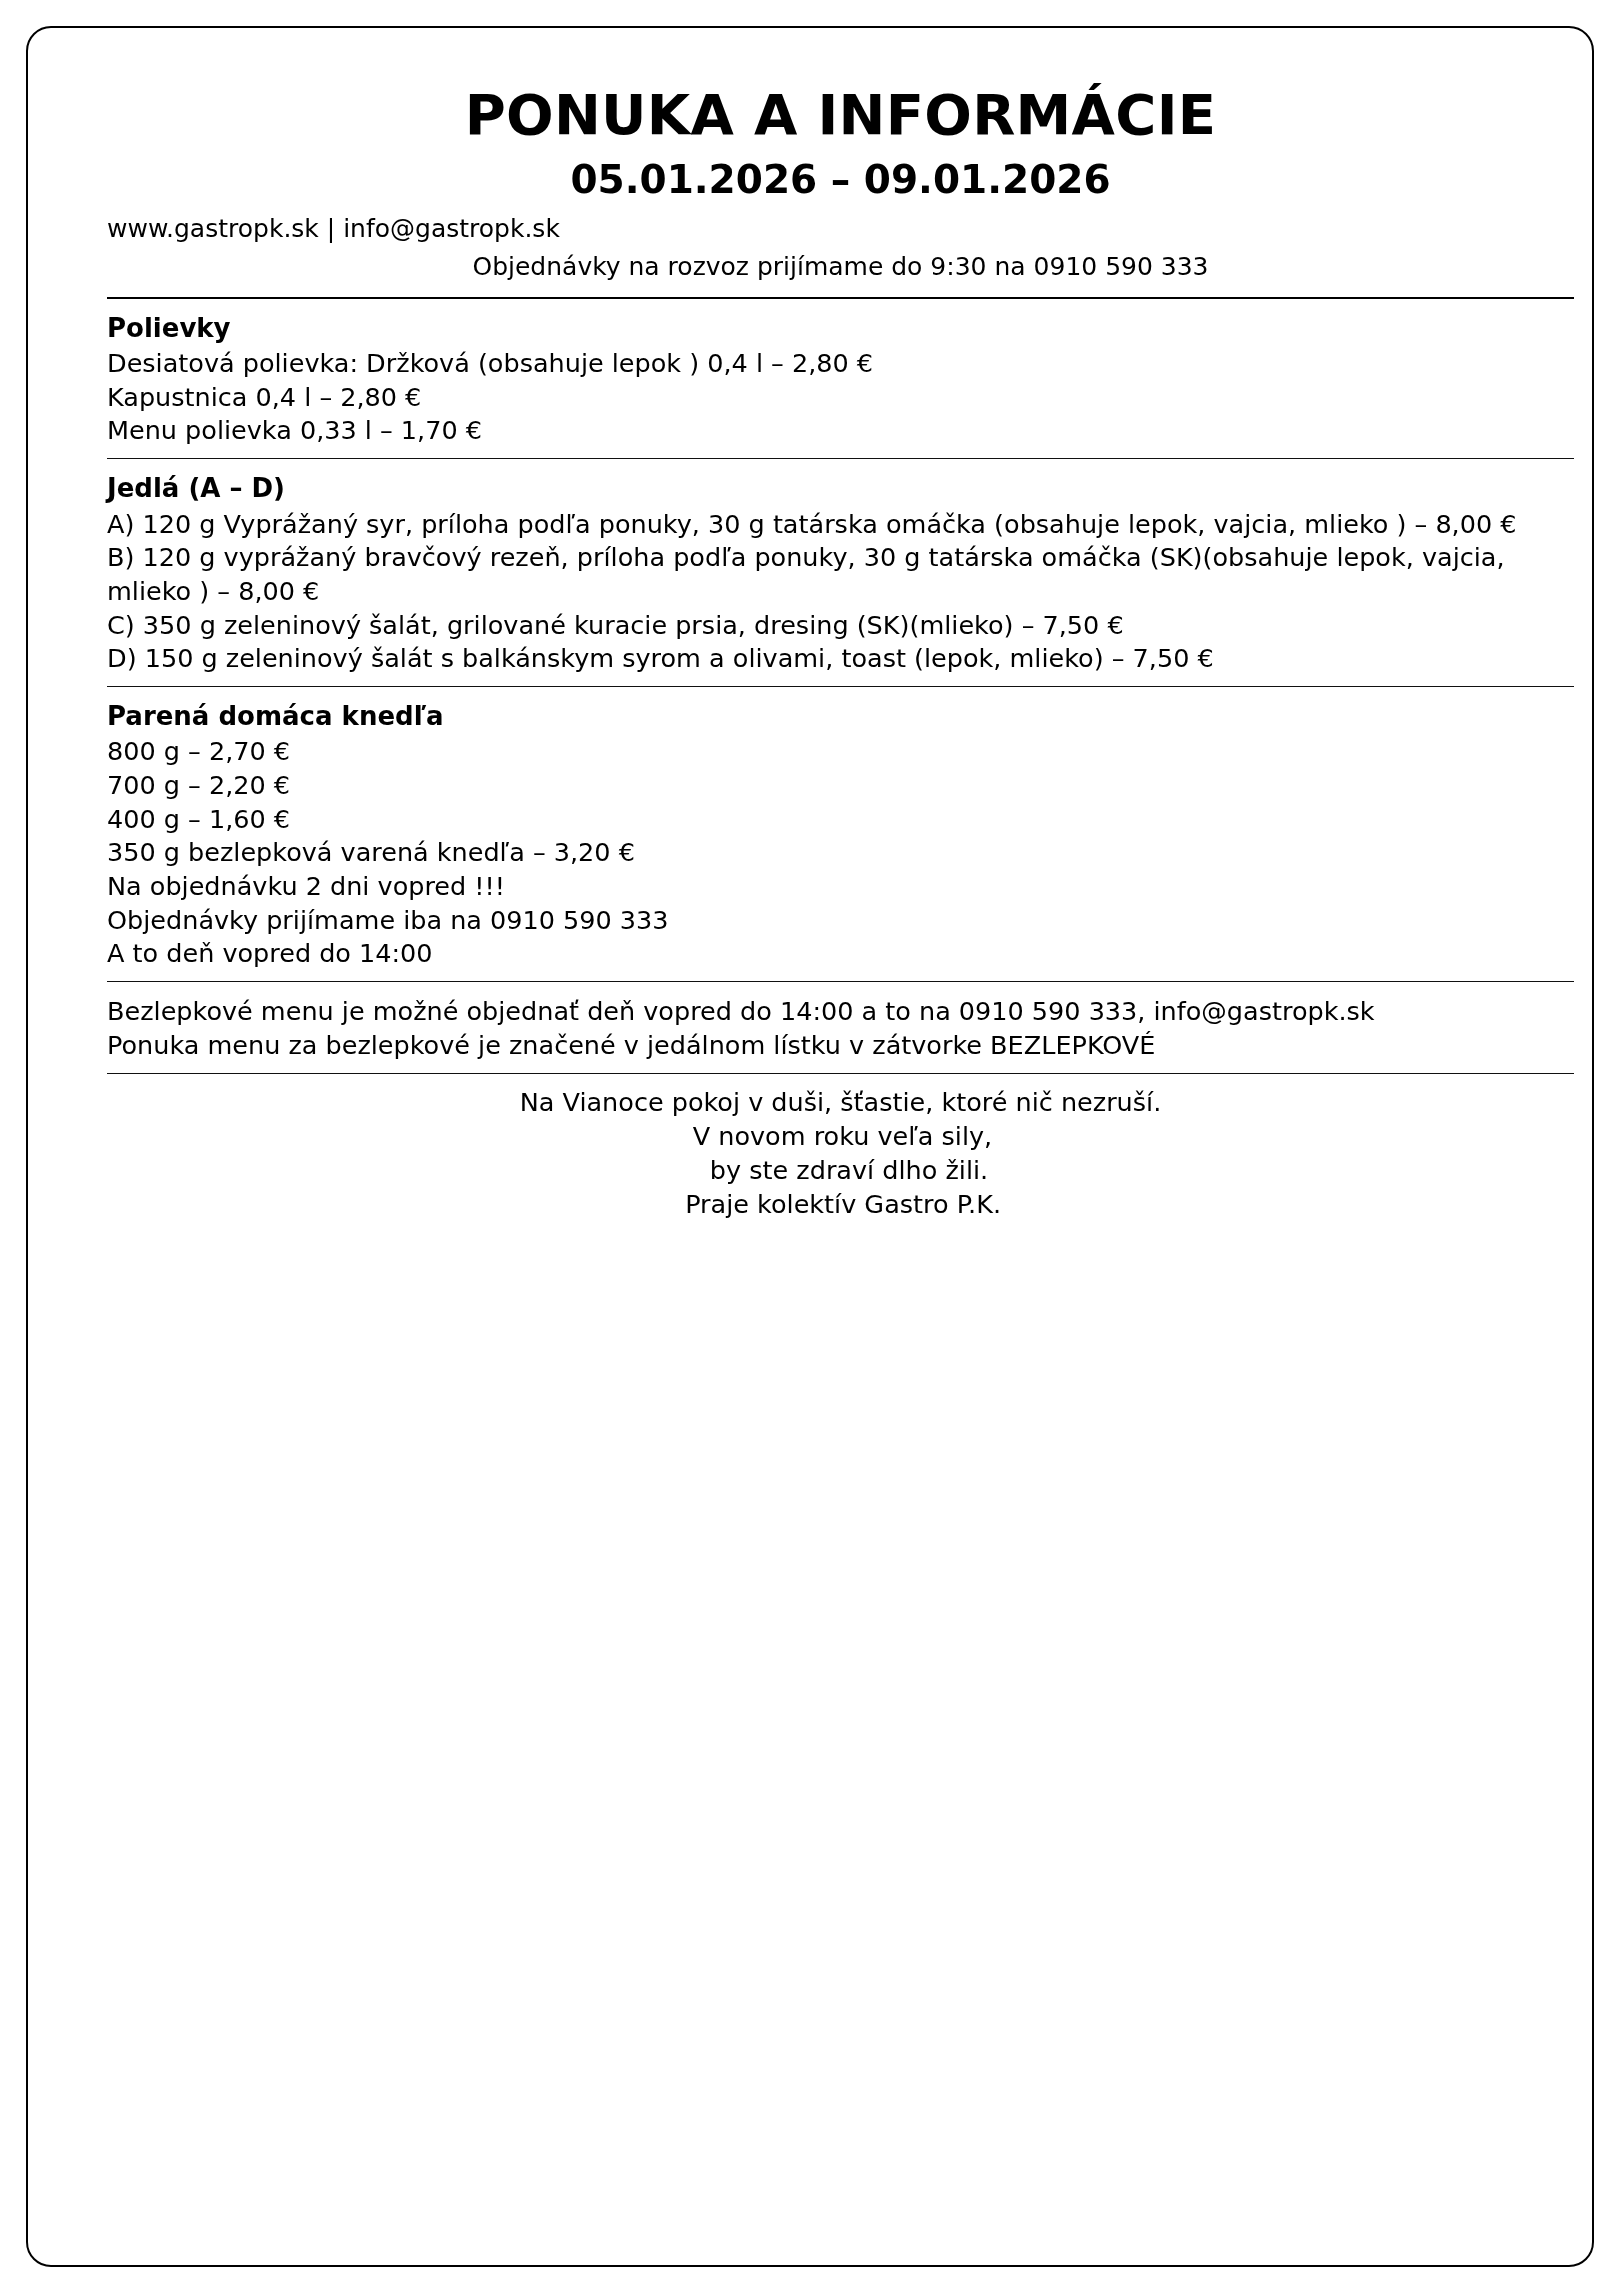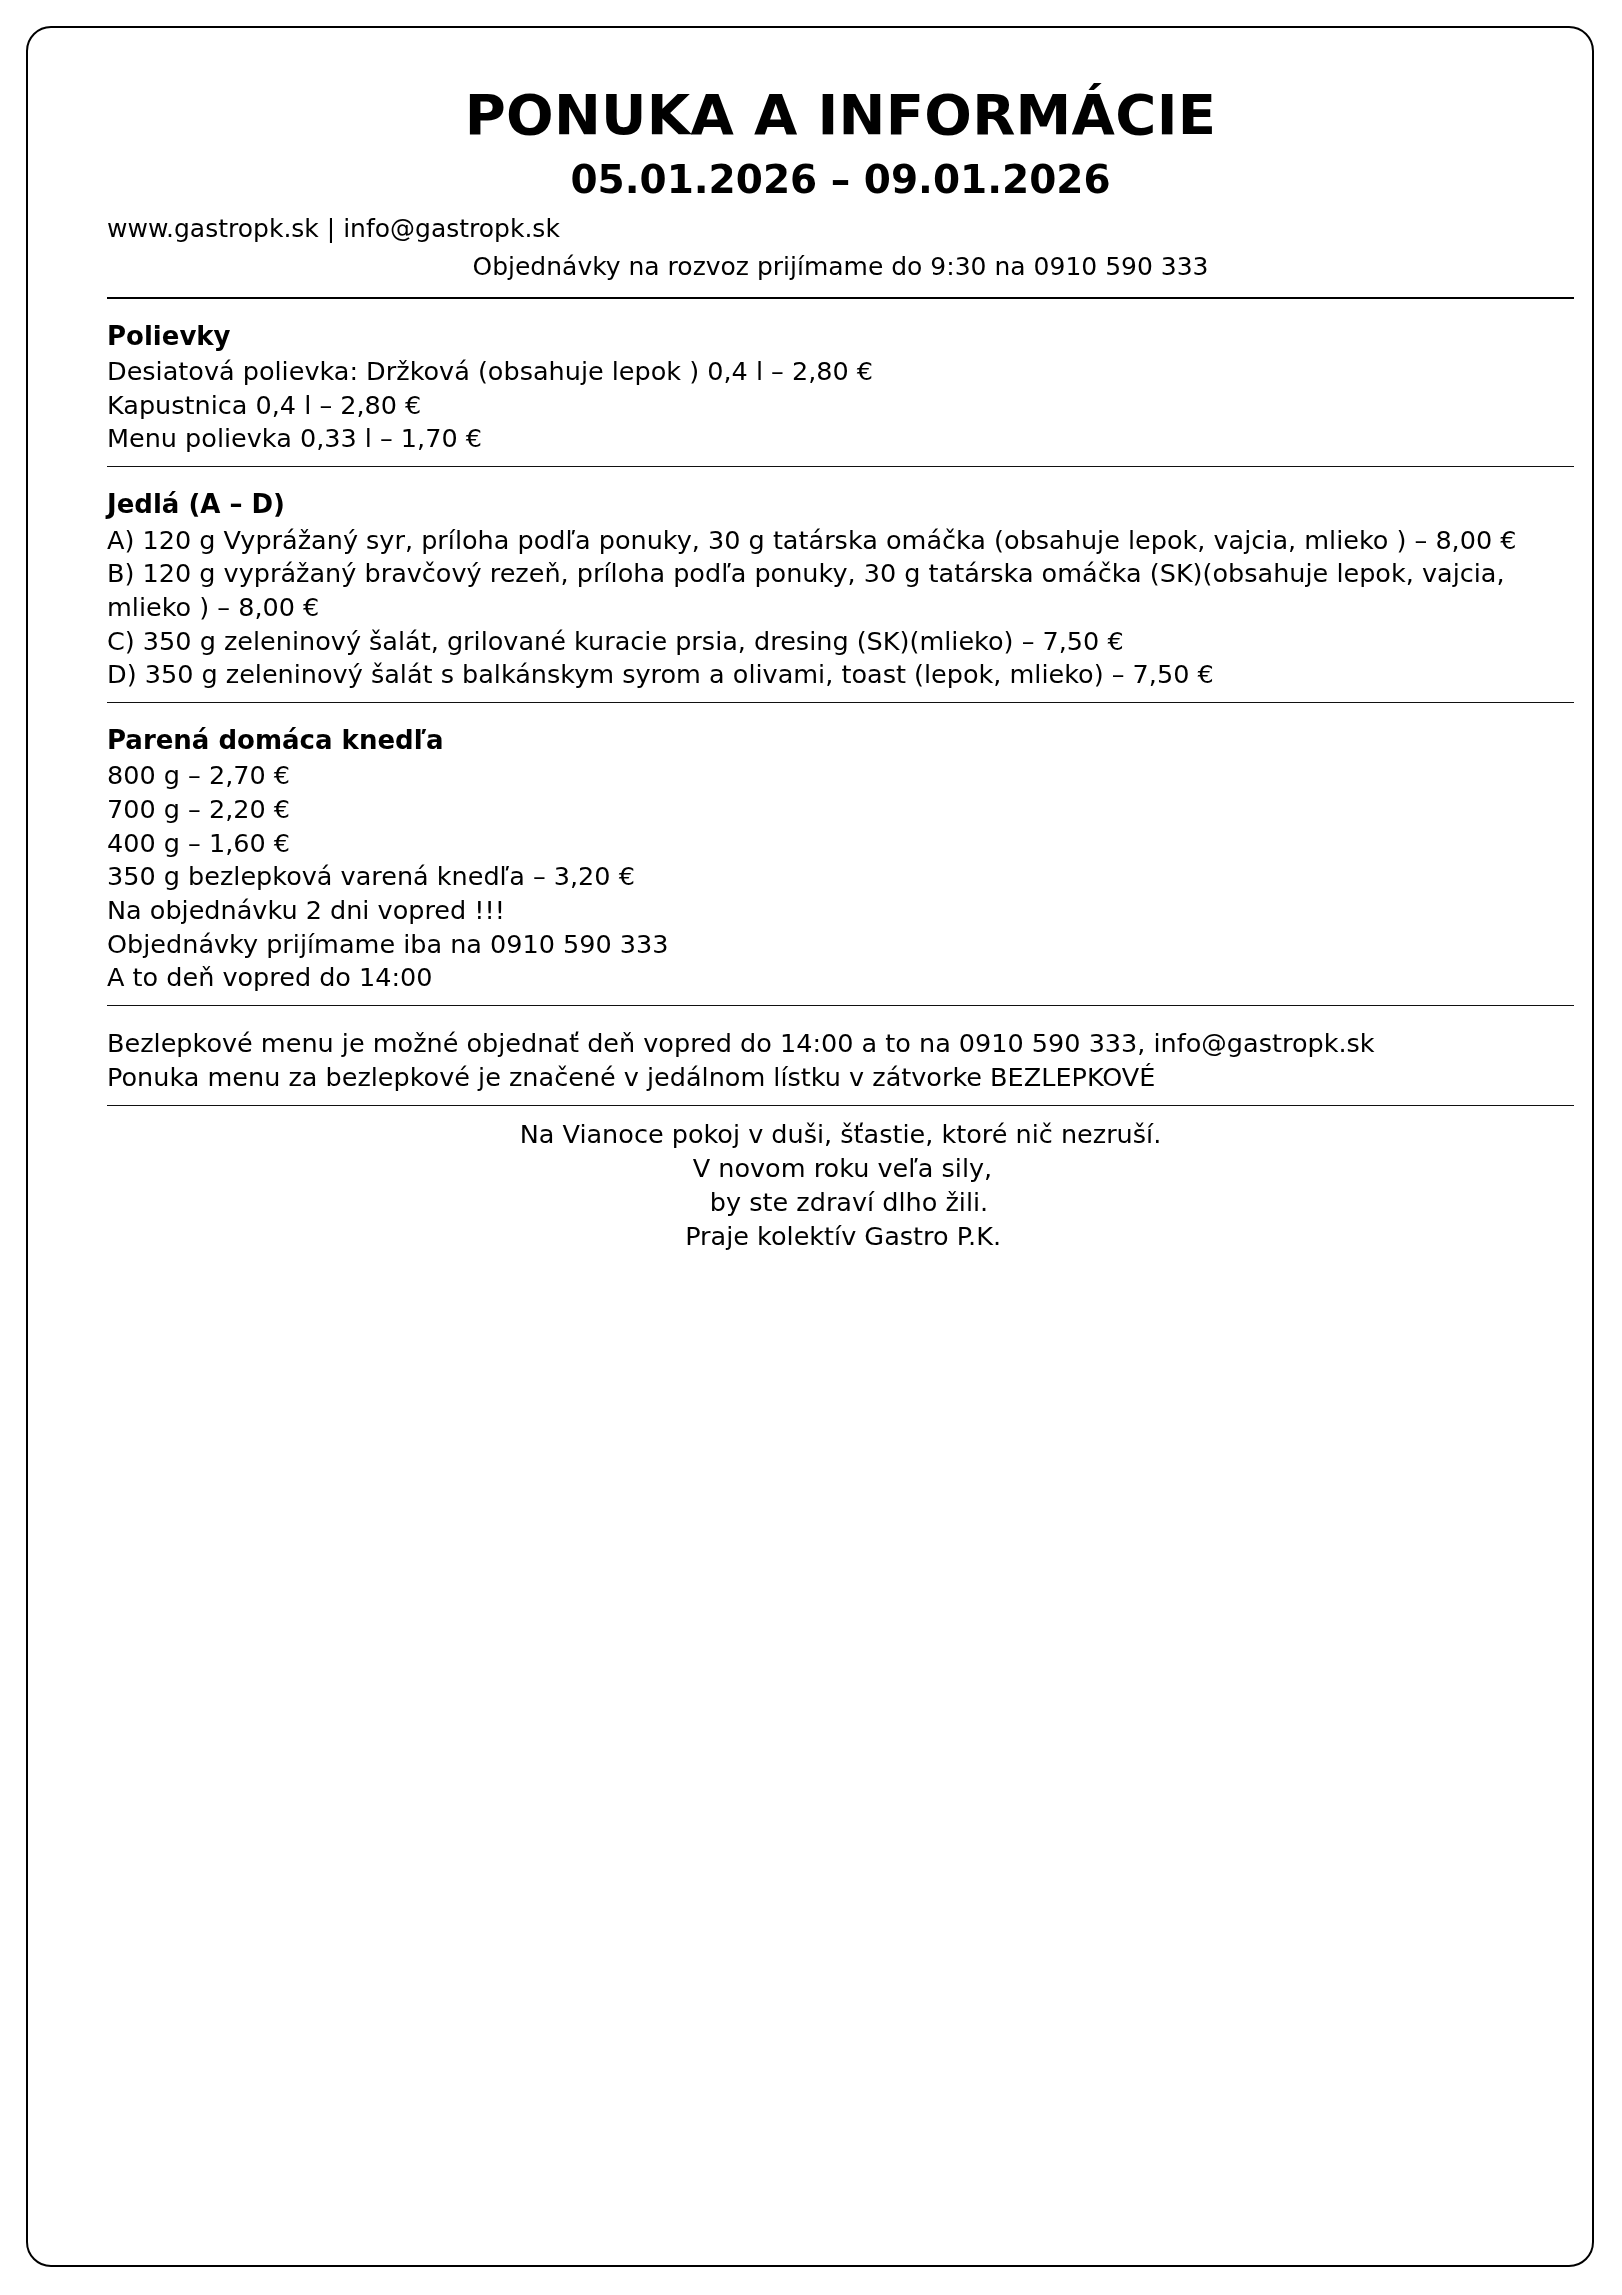--- a/index.html
+++ b/index.html
@@ -79,21 +79,21 @@
   .rule-light {
     border: 0;
     border-top: 1.3px solid #111111;
     margin: 9.2px 0 0 0;
     padding: 0;
     width: 100%;
   }
 
   
   .section {
-    padding-top: 21px;
+    padding-top: 13px;
     padding-bottom: 1.3px;
   }
   .section-heading {
     font-size: 26px;
     font-weight: bold;
     line-height: 1.30;
     margin: 0;
     padding-bottom: 1.3px;
   }
   .section-line {
@@ -140,21 +140,21 @@
       <div class="section-line">Menu polievka 0,33 l – 1,70 €</div>
     </div>
 
     <hr class="rule-light">
 
     <div class="section">
       <div class="section-heading">Jedlá (A – D)</div>
       <div class="section-line">A) 120 g Vyprážaný syr, príloha podľa ponuky, 30 g tatárska omáčka (obsahuje lepok, vajcia, mlieko ) – 8,00 €</div>
       <div class="section-line">B) 120 g vyprážaný bravčový rezeň, príloha podľa ponuky, 30 g tatárska omáčka (SK)(obsahuje lepok, vajcia, mlieko ) – 8,00 €</div>
       <div class="section-line">C) 350 g zeleninový šalát, grilované kuracie prsia, dresing (SK)(mlieko) – 7,50 €</div>
-      <div class="section-line">D) 350 g zeleninový šalát s balkánskym syrom a olivami, toast (lepok, mlieko) – 7,50 €</div>
+      <div class="section-line">D) 150 g zeleninový šalát s balkánskym syrom a olivami, toast (lepok, mlieko) – 7,50 €</div>
     </div>
 
     <hr class="rule-light">
 
     <div class="section">
       <div class="section-heading">Parená domáca knedľa</div>
       <div class="section-line">800 g – 2,70 €</div>
       <div class="section-line">700 g – 2,20 €</div>
       <div class="section-line">400 g – 1,60 €</div>
       <div class="section-line">350 g bezlepková varená knedľa – 3,20 €</div>

